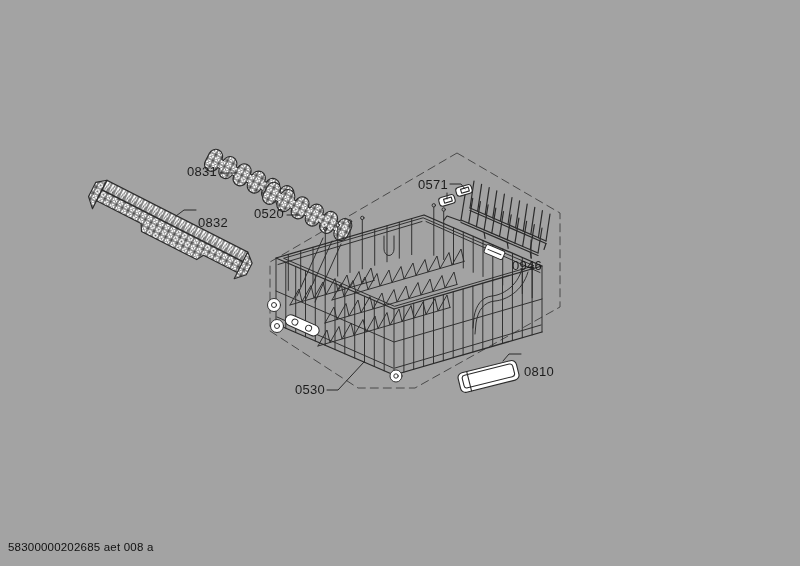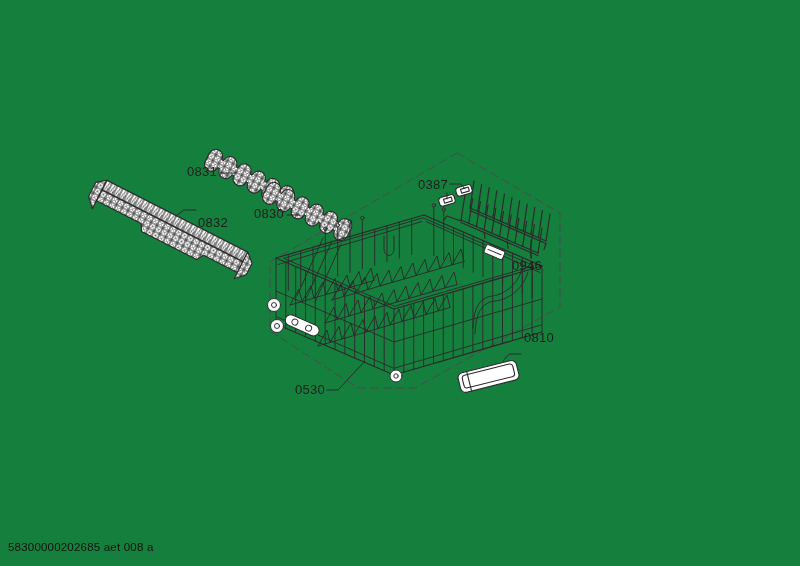--- a/index.html
+++ b/index.html
@@ -1,19 +1,19 @@
 <!DOCTYPE html>
 <html><head>
 <meta charset="utf-8">
 <style>
   html,body{margin:0;padding:0;background:#ffffff;}
   .stage{
     position:relative;
     width:800px;height:566px;
-    background:#15803d;
+    background:#a3a3a3;
     font-family:"Liberation Sans", sans-serif;
     overflow:hidden;
   }
   .art{position:absolute;left:0;top:0;}
   .plabel{
     position:absolute;
     font-size:13px;
     line-height:14px;
     color:#1d1d1d;
     letter-spacing:.3px;
@@ -152,20 +152,20 @@
       <path d="M287,215 H300"></path>
       <path d="M450,184 H461 L465,189 M447,193 V199"></path>
       <path d="M531,240 V258"></path>
       <path d="M521,354 H509 L503,361"></path>
       <path d="M327,390 H338 L364,362"></path>
     </g>
   </svg>
 
   <span class="plabel" style="left:187px;top:165px">0831</span>
   <span class="plabel" style="left:198px;top:216px">0832</span>
-  <span class="plabel" style="left:254px;top:207px">0830</span>
-  <span class="plabel" style="left:418px;top:178px">0387</span>
+  <span class="plabel" style="left:254px;top:207px">0520</span>
+  <span class="plabel" style="left:418px;top:178px">0571</span>
   <span class="plabel" style="left:512px;top:259px">0946</span>
   <span class="plabel" style="left:295px;top:383px">0530</span>
-  <span class="plabel" style="left:524px;top:331px">0810</span>
+  <span class="plabel" style="left:524px;top:365px">0810</span>
 
   <span class="footer-code">58300000202685 aet 008 a</span>
 </div>
 
 </body></html>

